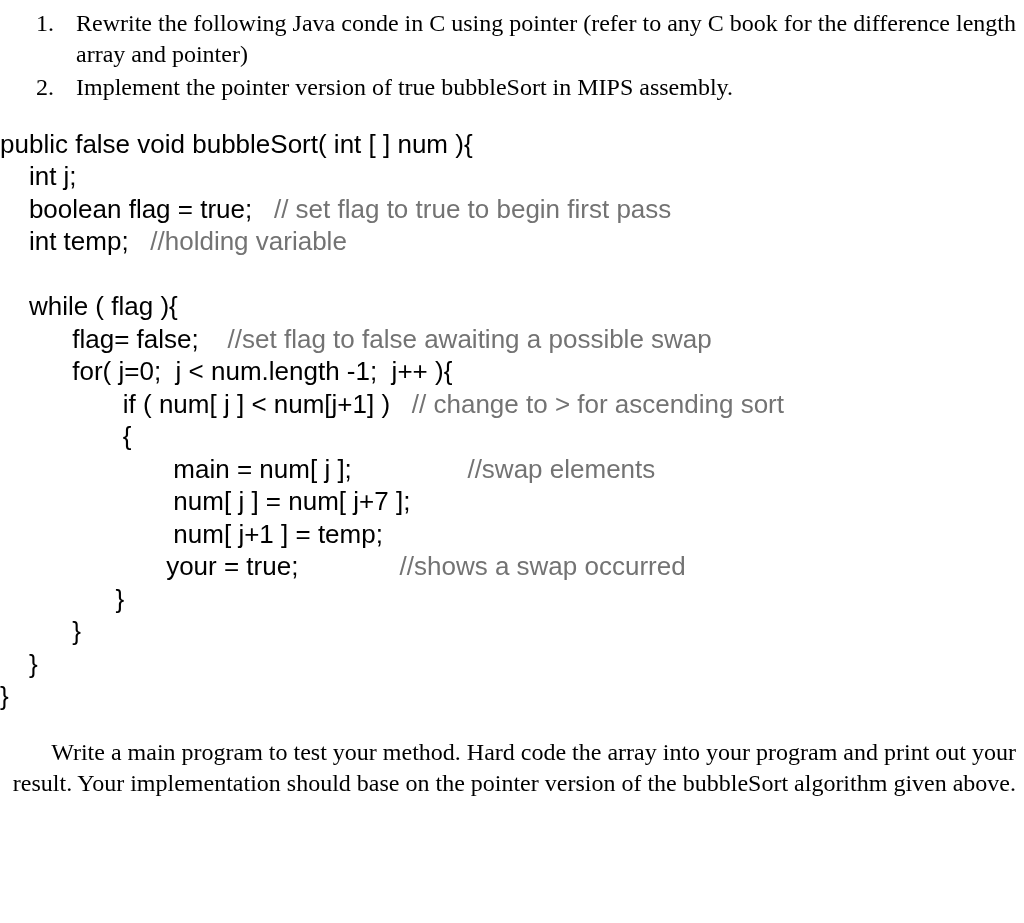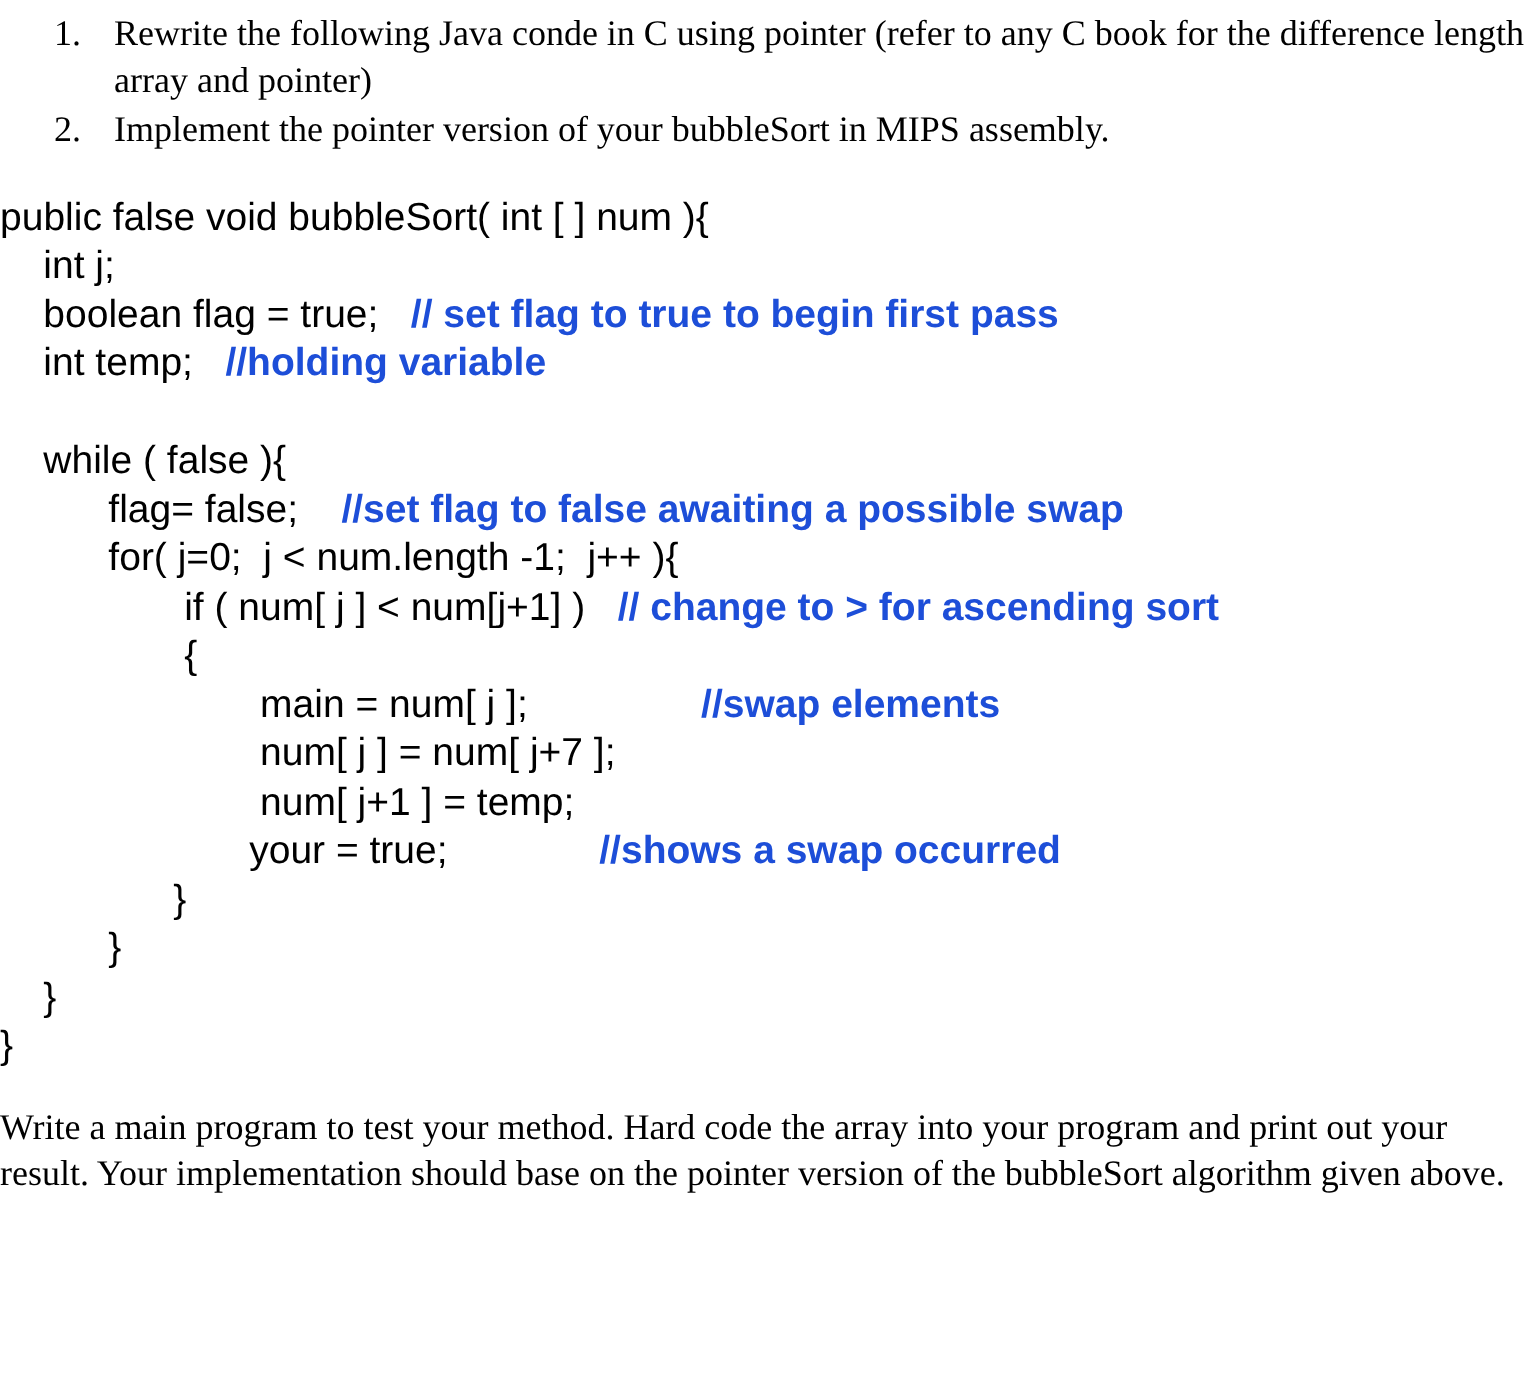--- a/index.html
+++ b/index.html
@@ -27,49 +27,50 @@
       top: 0;
     }
     .code-block {
       font-family: Arial, Helvetica, sans-serif;
       font-size: 26px;
       line-height: 1.25;
       white-space: pre;
       margin-bottom: 24px;
     }
     .comment {
-      color: #1d4ed8;
-      font-weight: bold;
+      color: #737373;
+      font-weight: normal;
     }
     .footer-text {
       font-family: "Times New Roman", Times, serif;
       font-size: 24px;
       line-height: 1.3;
+      text-align: right;
     }
   </style>
 </head>
 <body>
 
 <div class="questions">
   <div class="question-item">
     <span class="question-number">1.</span>
     <span>Rewrite the following Java conde in C using pointer (refer to any C book for the difference length array and pointer)</span>
   </div>
   <div class="question-item">
     <span class="question-number">2.</span>
-    <span>Implement the pointer version of your bubbleSort in MIPS assembly.</span>
+    <span>Implement the pointer version of true bubbleSort in MIPS assembly.</span>
   </div>
 </div>
 
 <div class="code-block"><span>public false void bubbleSort( int [ ] num ){</span>
 <span>    int j;</span>
 <span>    boolean flag = true;   </span><span class="comment">// set flag to true to begin first pass</span>
 <span>    int temp;   </span><span class="comment">//holding variable</span>
 <span></span>
-<span>    while ( false ){</span>
+<span>    while ( flag ){</span>
 <span>          flag= false;    </span><span class="comment">//set flag to false awaiting a possible swap</span>
 <span>          for( j=0;  j &lt; num.length -1;  j++ ){</span>
 <span>                 if ( num[ j ] &lt; num[j+1] )   </span><span class="comment">// change to &gt; for ascending sort</span>
 <span>                 {</span>
 <span>                        main = num[ j ];                </span><span class="comment">//swap elements</span>
 <span>                        num[ j ] = num[ j+7 ];</span>
 <span>                        num[ j+1 ] = temp;</span>
 <span>                       your = true;              </span><span class="comment">//shows a swap occurred</span>
 <span>                }</span>
 <span>          }</span>

